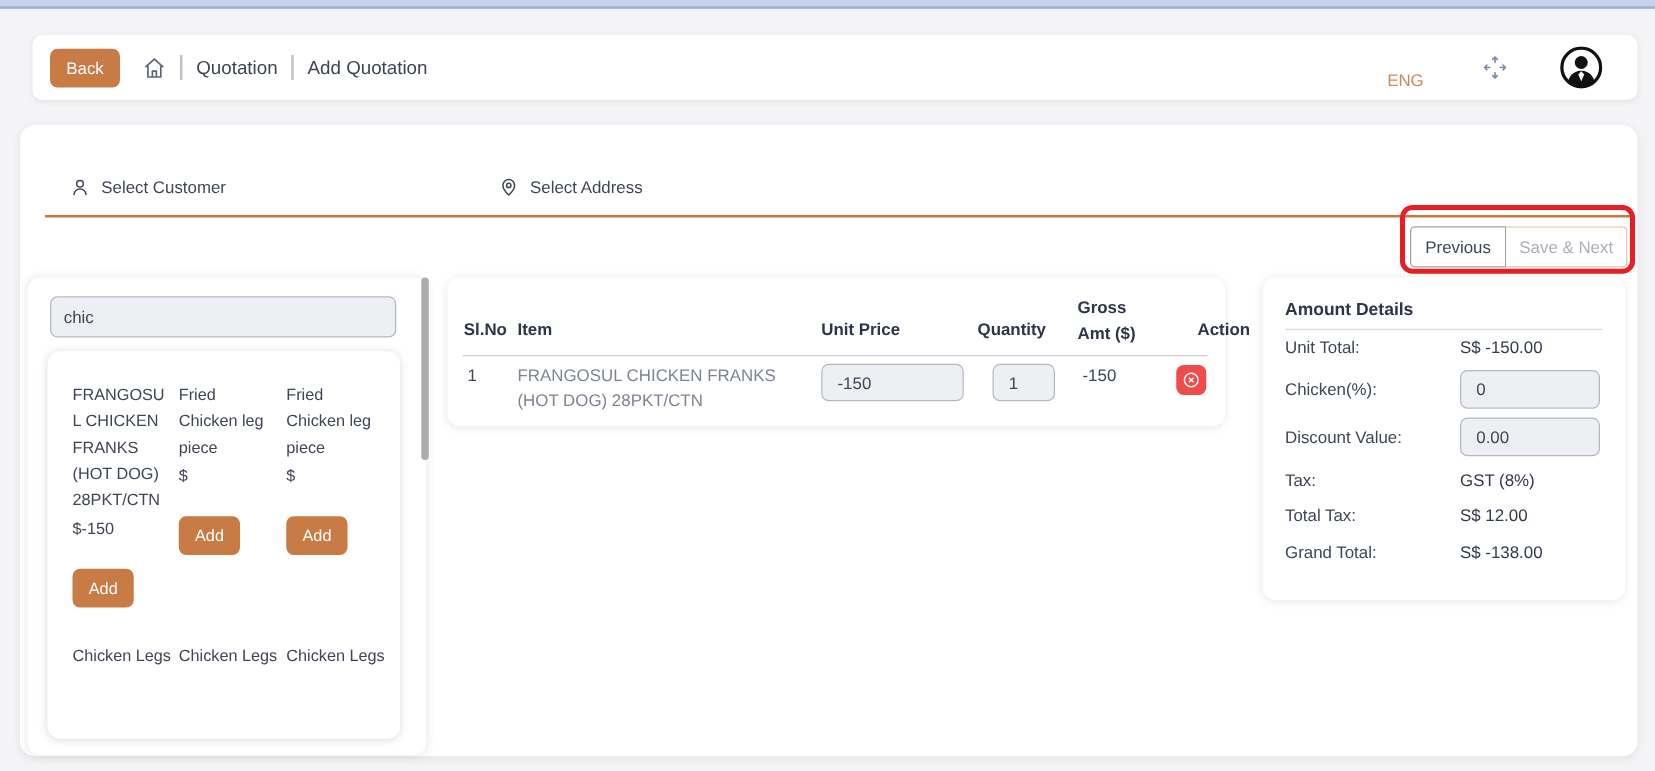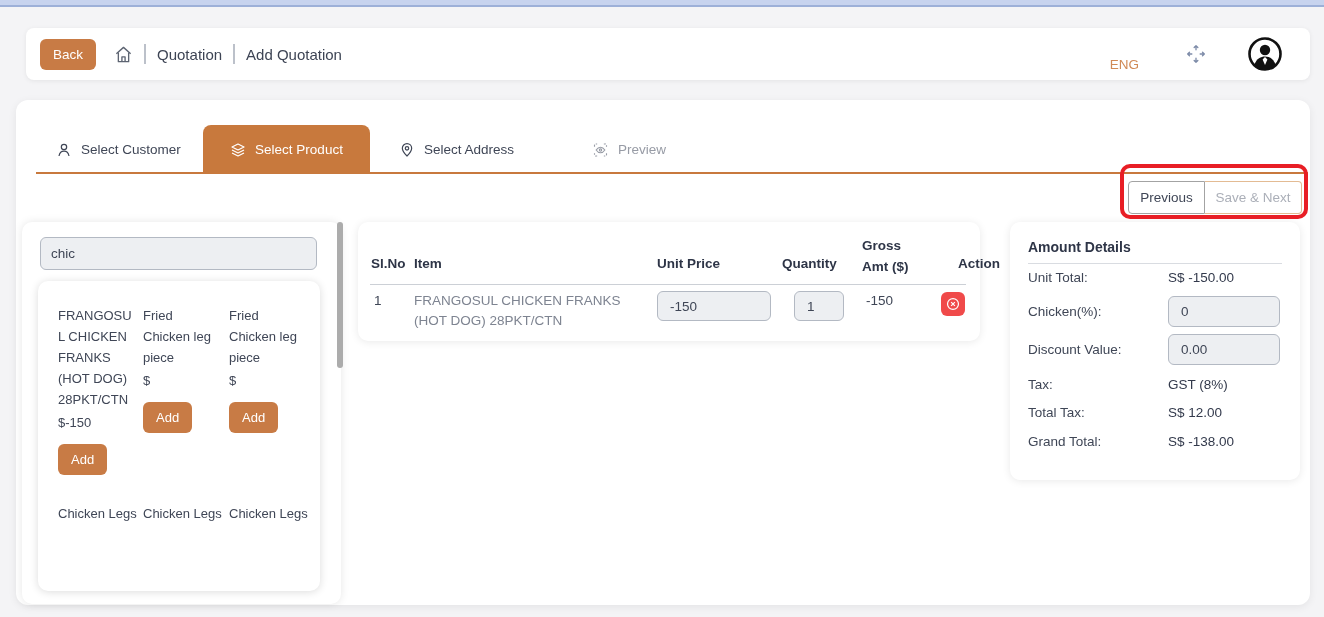--- a/index.html
+++ b/index.html
@@ -42,21 +42,21 @@
   .left-panel { position:absolute; left:6px; top:122px; width:319px; height:382px; background:#fff; border-radius:10px;
                 box-shadow:0 0 8px rgba(0,0,0,.10); }
   .gray-input { background:#edeff2; border:1px solid #b3b9c3; border-radius:6px; font-size:13.5px; color:#3f4656;
                 font-family:inherit; }
   .search-input { position:absolute; left:18px; top:15px; width:277px; height:33px; padding:0 10px; }
   .product-card { position:absolute; left:16px; top:59px; width:282px; height:310px; background:#fff; border-radius:10px;
                   box-shadow:0 1px 8px rgba(0,0,0,.14); overflow:hidden; padding:24px 0 0 20px; }
   .product-grid { display:grid; grid-template-columns:85px 86px 86px; row-gap:28px; }
   .product-cell { width:80px; font-size:13px; line-height:21px; color:#3f4656; overflow-wrap:anywhere; }
   .p-price { margin-top:2px; }
-  .add-btn { margin-top:11px; background:#c87b45; color:#fff; border:none; border-radius:6px; padding:8px 13px;
+  .add-btn { margin-top:22px; background:#c87b45; color:#fff; border:none; border-radius:6px; padding:8px 13px;
              font-size:13px; cursor:pointer; font-family:inherit; }
   .scroll-thumb { position:absolute; left:315px; top:0px; width:6px; height:146px; background:#acacac; border-radius:3px; cursor:pointer; }
 
   
   .table-card { position:absolute; left:342px; top:122px; width:622px; height:119px; background:#fff; border-radius:10px;
                 box-shadow:0 1px 8px rgba(0,0,0,.09); font-size:13.5px; }
   .th { position:absolute; color:#2e3547; font-weight:bold; }
   .th-sl { left:13px; top:34px; } .th-item { left:56px; top:34px; }
   .th-price { left:299px; top:34px; } .th-qty { left:424px; top:34px; }
   .th-gross { left:504px; top:13px; width:62px; line-height:21px; } .th-action { left:580px; top:34px;margin-left:20px; }
@@ -122,48 +122,29 @@
   <div class="main-card">
 
     <div class="tab tab-customer">
       <svg width="16" height="16" viewBox="0 0 24 24" fill="none" stroke="#3f4656" stroke-width="1.8">
         <circle cx="12" cy="7.5" r="4"></circle>
           <path d="M4.5 21 C5.5 15.8 8.5 13.8 12 13.8 C15.5 13.8 18.5 15.8 19.5 21"></path>
       </svg>
       <span>Select Customer</span>
     </div>
 
-    <div class="tab tab-product">
-      <svg width="16" height="16" viewBox="0 0 24 24" fill="none" stroke="#fff" stroke-width="1.8" stroke-linejoin="round">
-        <path d="M12 3 L21 7.5 L12 12 L3 7.5 Z"></path>
-          <path d="M3 12 L12 16.5 L21 12"></path>
-          <path d="M3 16.5 L12 21 L21 16.5"></path>
-      </svg>
-      <span>Select Product</span>
-    </div>
 
     <div class="tab tab-address">
       <svg width="16" height="16" viewBox="0 0 24 24" fill="none" stroke="#3f4656" stroke-width="1.8">
         <path d="M12 21 C12 21 19 14.5 19 9.5 C19 5.6 15.9 2.5 12 2.5 C8.1 2.5 5 5.6 5 9.5 C5 14.5 12 21 12 21 Z"></path>
         <circle cx="12" cy="9.5" r="2.6"></circle>
       </svg>
       <span>Select Address</span>
     </div>
 
-    <div class="tab tab-preview">
-      <svg width="17" height="16" viewBox="0 0 24 24" fill="none" stroke="#979ba5" stroke-width="1.7">
-        <path d="M3 7 V4.5 A1.5 1.5 0 0 1 4.5 3 H7" stroke-dasharray="3 2"></path>
-        <path d="M17 3 H19.5 A1.5 1.5 0 0 1 21 4.5 V7" stroke-dasharray="3 2"></path>
-        <path d="M21 17 V19.5 A1.5 1.5 0 0 1 19.5 21 H17" stroke-dasharray="3 2"></path>
-        <path d="M7 21 H4.5 A1.5 1.5 0 0 1 3 19.5 V17" stroke-dasharray="3 2"></path>
-        <path d="M5.5 12 C7.5 9 9.5 7.8 12 7.8 C14.5 7.8 16.5 9 18.5 12 C16.5 15 14.5 16.2 12 16.2 C9.5 16.2 7.5 15 5.5 12 Z"></path>
-        <circle cx="12" cy="12" r="1.7"></circle>
-      </svg>
-      <span>Preview</span>
-    </div>
 
     <div class="tab-underline"></div>
 
     <div class="step-buttons">
       <button class="btn-prev">Previous</button>
       <button class="btn-save">Save &amp; Next</button>
     </div>
 
     <div class="left-panel">
       <input class="gray-input search-input" type="text" value="chic" style="">

